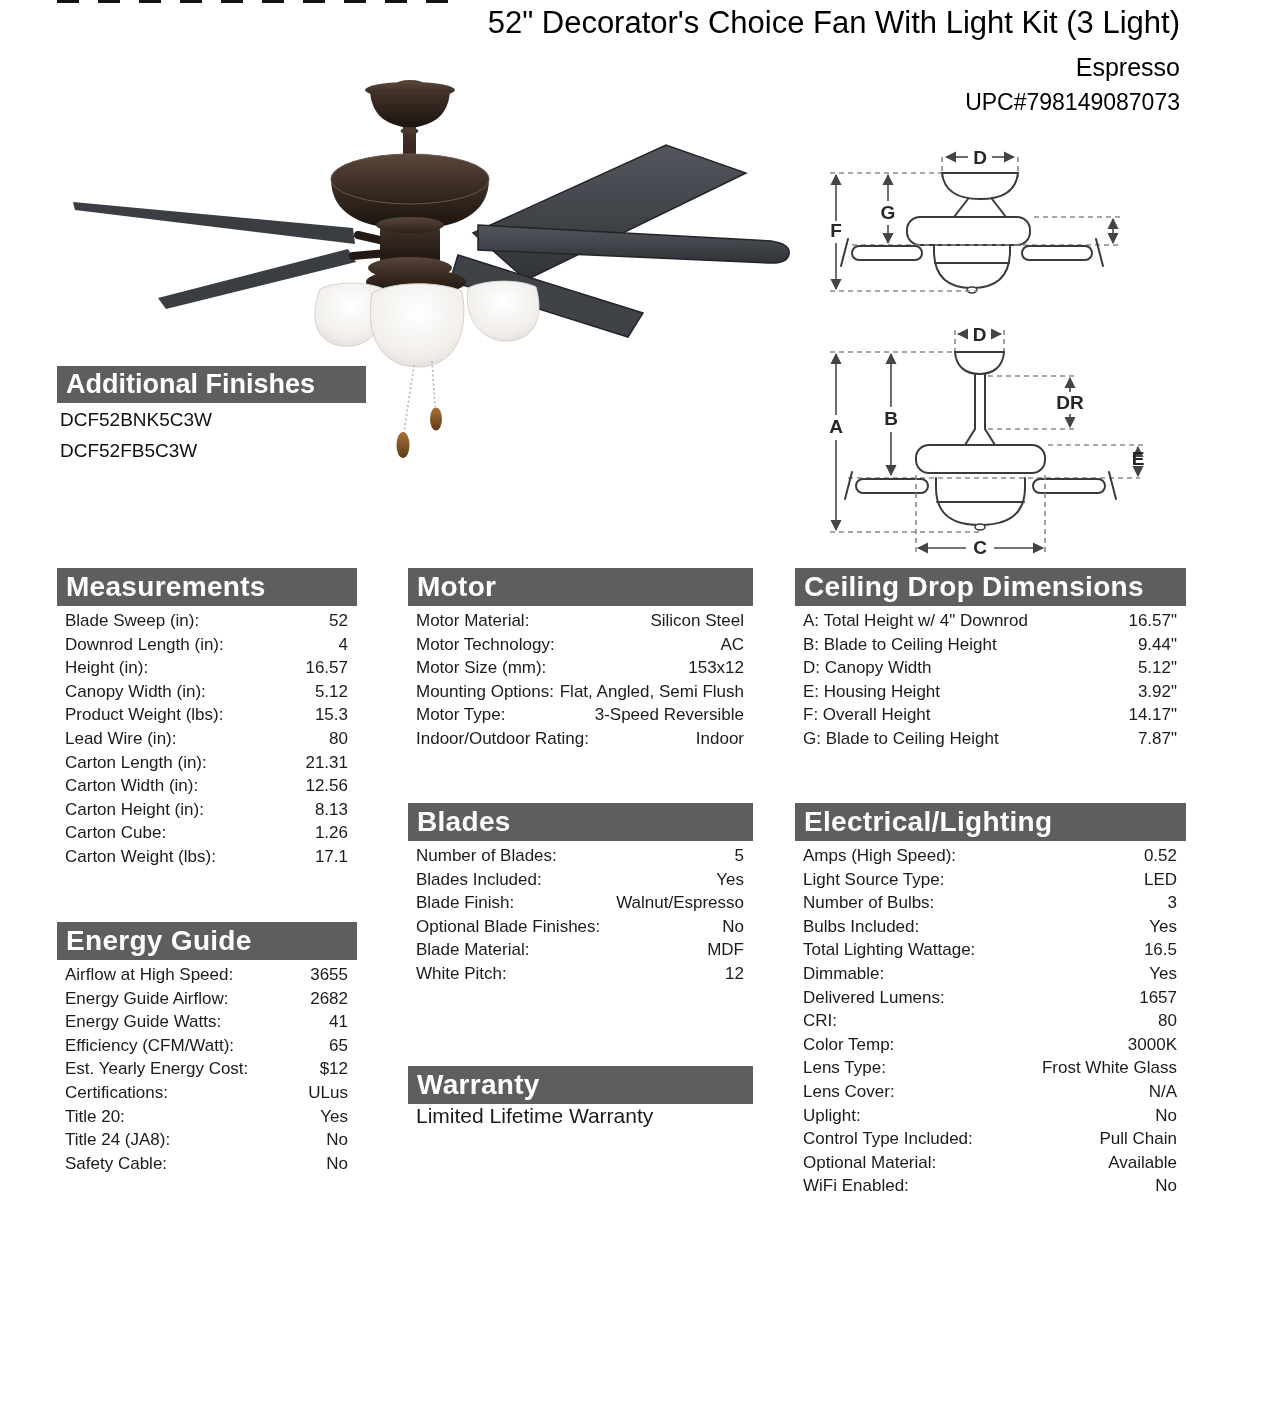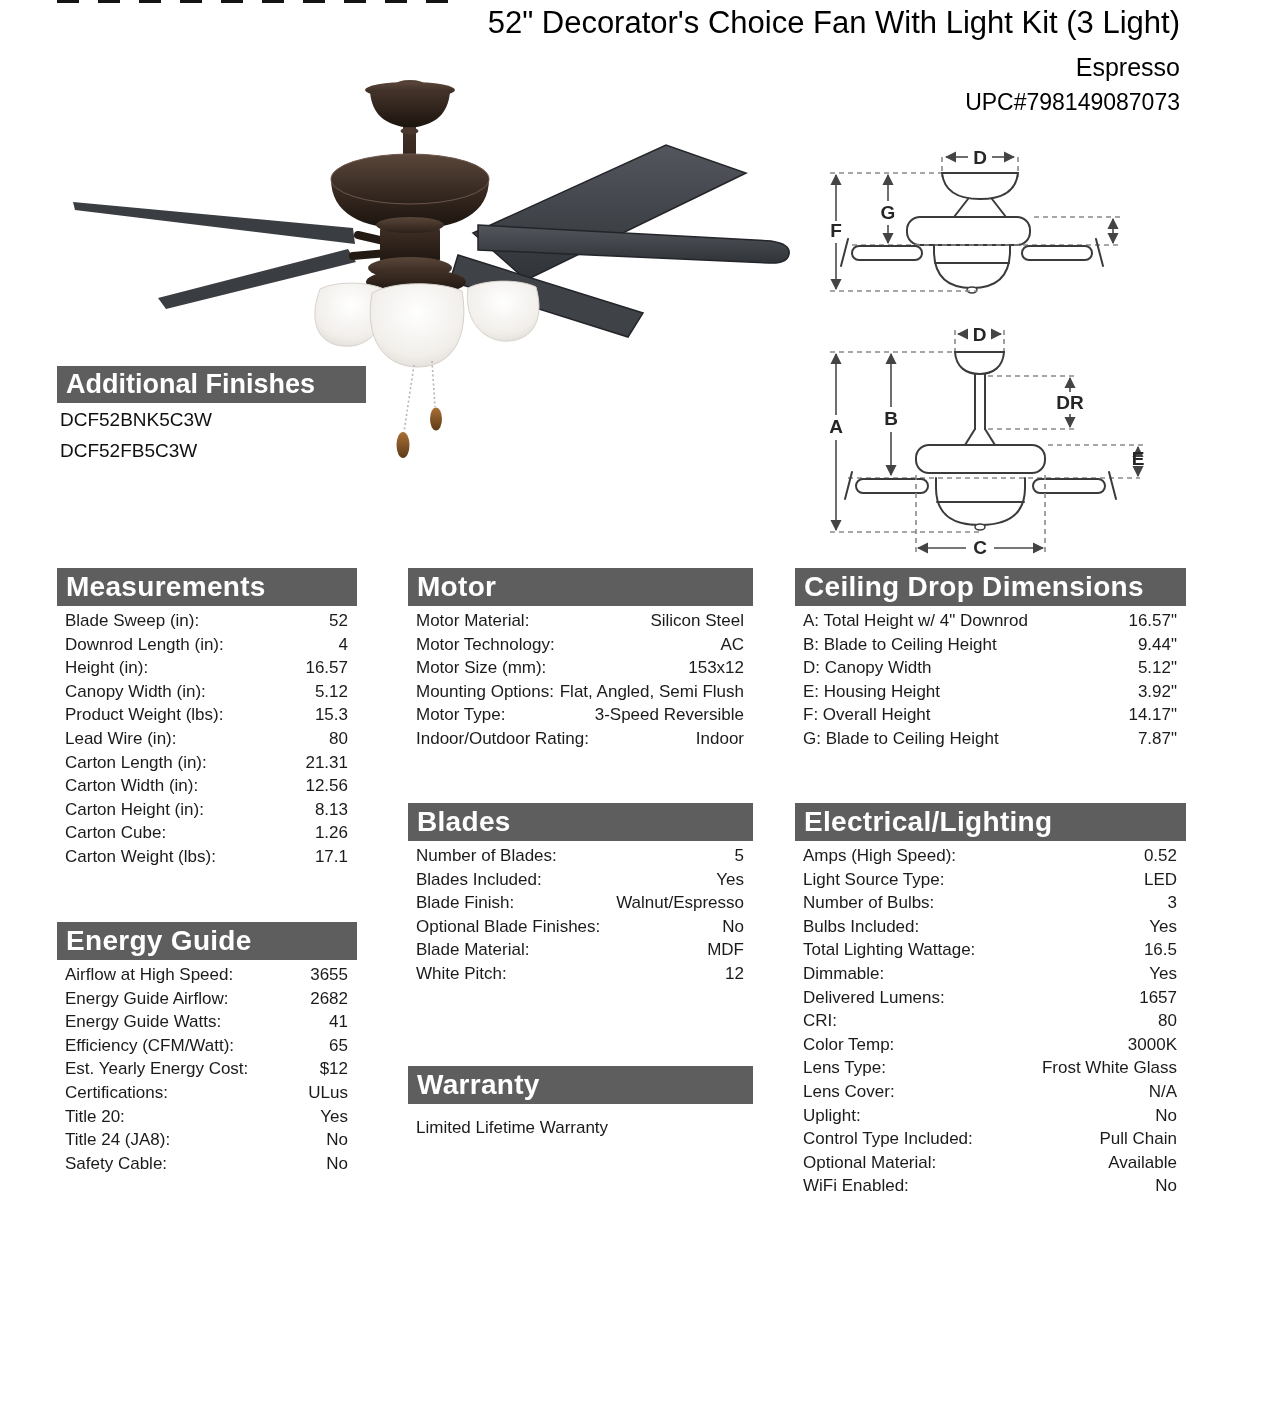--- a/index.html
+++ b/index.html
@@ -22,21 +22,21 @@
 
   .sec{position:absolute;}
   .sec-header{background:var(--header-bg,#5e5e5e);color:var(--header-fg,#fff);
     height:38px;line-height:38px;font-size:28px;font-weight:bold;
     padding-left:9px;box-sizing:border-box;letter-spacing:.3px;}
   .rows{margin-top:5px;}
   .row{display:flex;justify-content:space-between;align-items:flex-start;
     height:23.6px;font-size:17px;color:#1b1b1b;padding:0 9px 0 8px;}
   .lbl{white-space:nowrap;}
   .val{white-space:nowrap;text-align:right;}
-  .warranty-text{font-size:17px;color:#1b1b1b;padding-left:8px;margin-top:14px;}
+  .warranty-text{font-size:21px;color:#1b1b1b;padding-left:8px;}
 
   svg{position:absolute;}
   .dash{stroke:#8a8a8a;stroke-width:1.6;stroke-dasharray:5 4;fill:none;}
   .dim{stroke:#4a4a4a;stroke-width:1.6;fill:none;}
   .solid{stroke:#3b3b3b;stroke-width:2;fill:none;stroke-linecap:round;}
   .solidf{stroke:#3b3b3b;stroke-width:2;fill:#fff;}
   .solidf2{stroke:#3b3b3b;stroke-width:1.5;fill:#fff;}
   .dlabel{font-family:"Liberation Sans",sans-serif;font-size:19px;font-weight:bold;fill:#262626;}
 </style>
 </head>

